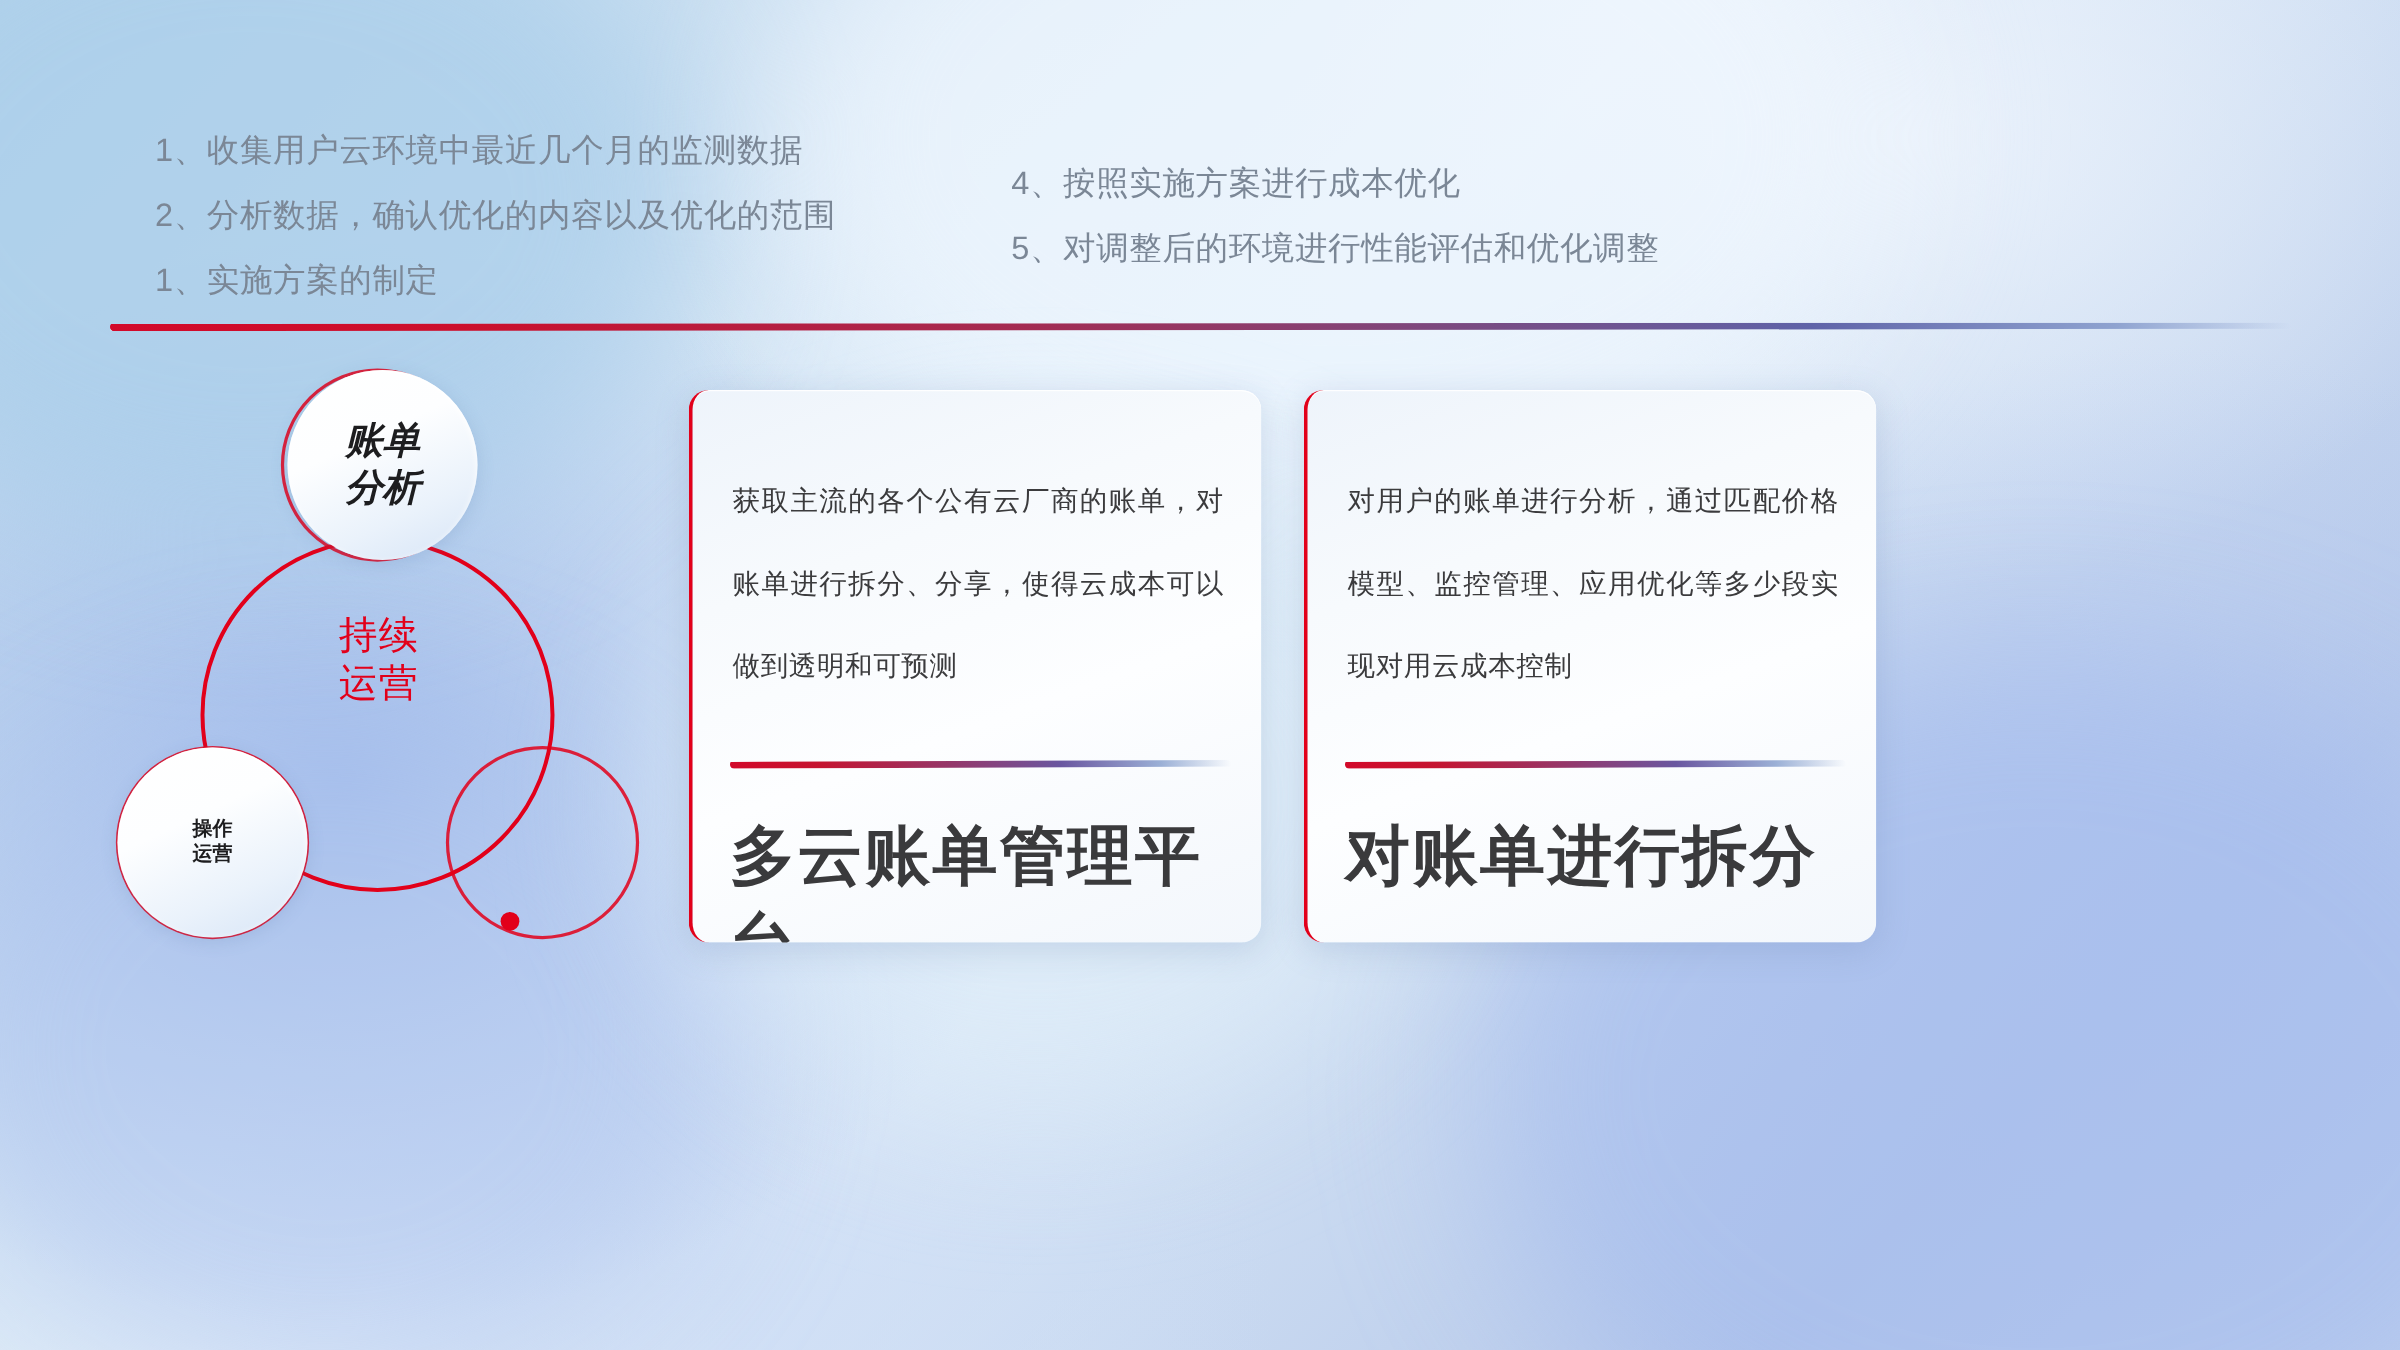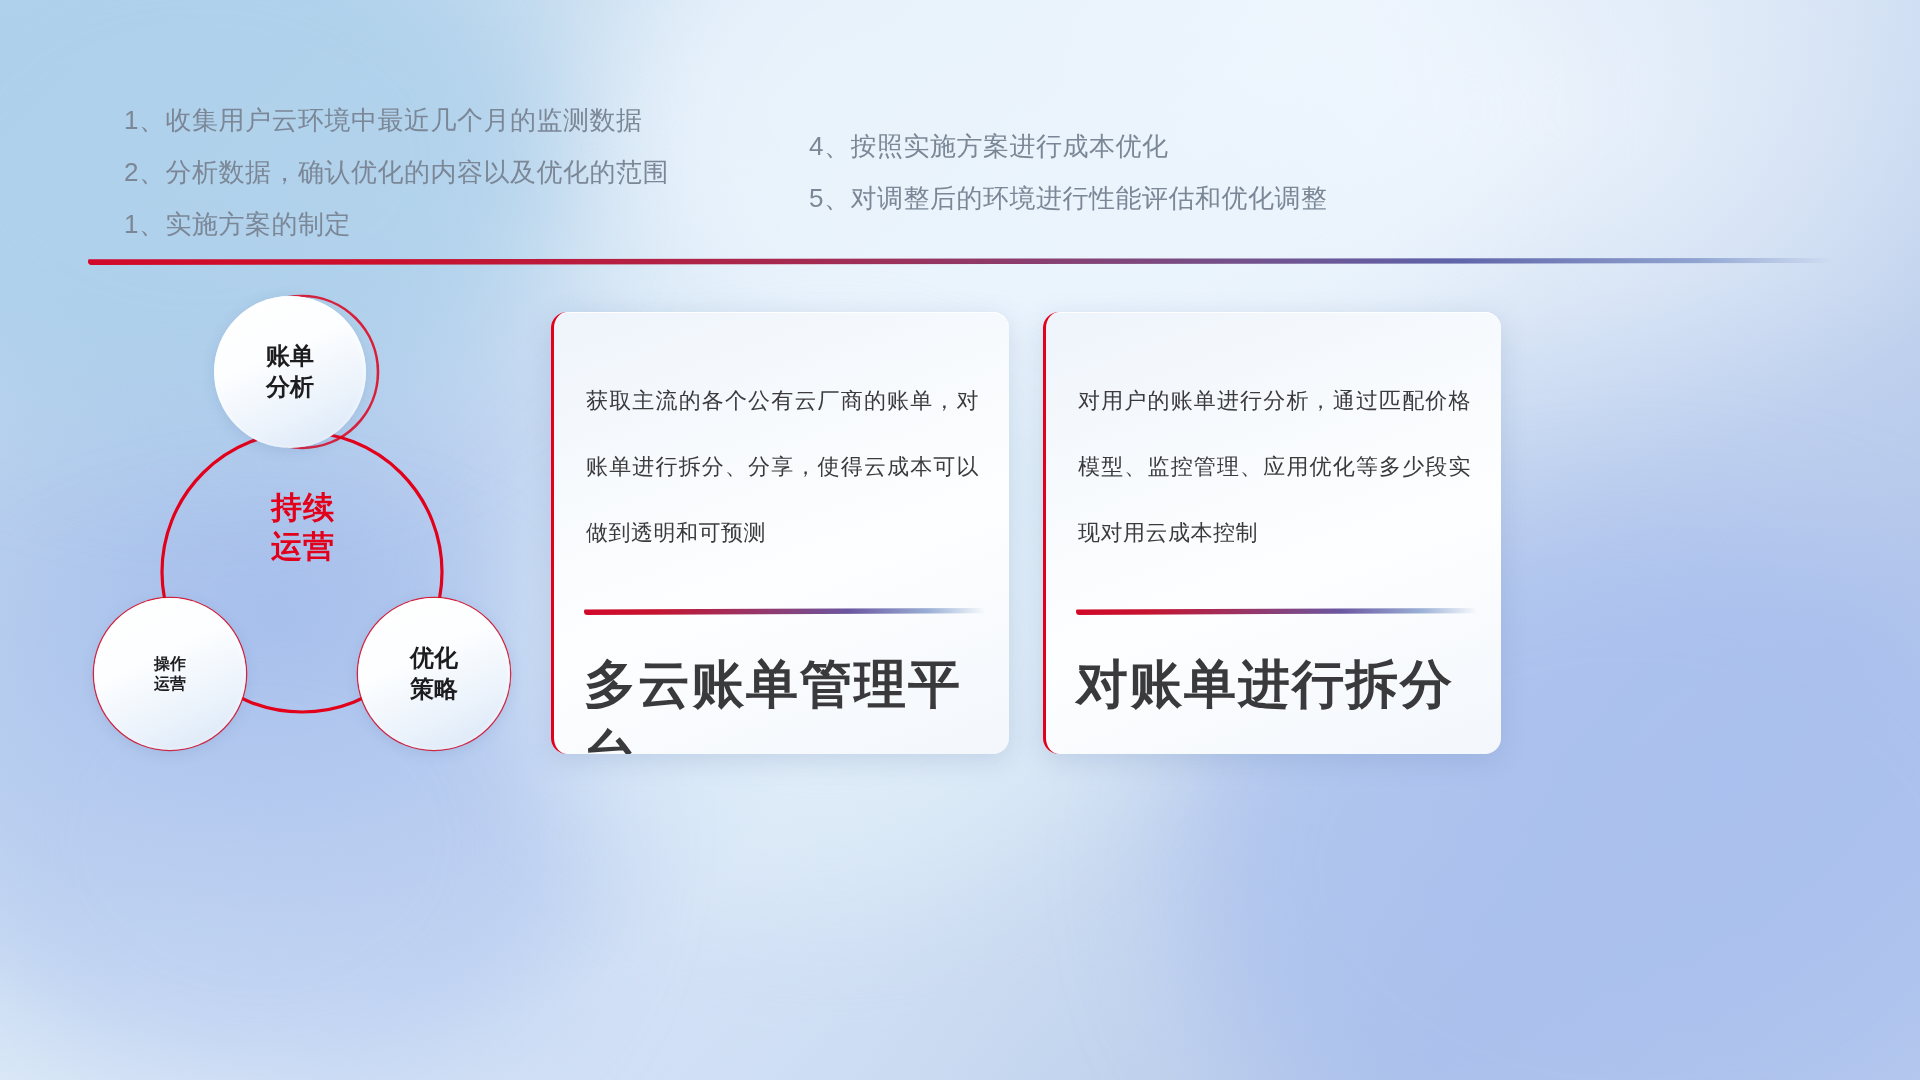--- a/index.html
+++ b/index.html
@@ -45,27 +45,27 @@
   
   #venn{position:absolute;left:78px;top:282px;width:460px;height:500px;}
   #venn svg{position:absolute;left:0;top:0;}
   .bubble{
     position:absolute;border-radius:50%;
     background:linear-gradient(155deg,#ffffff 0%,#fdfeff 38%,#eaf2fb 72%,#d6e4f6 100%);
     box-shadow:inset 0 2px 6px rgba(255,255,255,.95),0 3px 14px rgba(90,120,170,.20);
     display:flex;align-items:center;justify-content:center;text-align:center;
     color:#1d1d1f;font-weight:bold;line-height:1.28;
   }
-  #bubble-bill{left:136px;top:14px;width:152px;height:152px;font-size:24px;}
+  #bubble-bill{left:152px;top:14px;width:152px;height:152px;font-size:30px;font-style:italic;}
   #bubble-ops{left:16px;top:316px;width:152px;height:152px;font-size:16px;text-align:center;}
   #bubble-strategy{left:280px;top:316px;width:152px;height:152px;font-size:24px;}
   #venn-center{
     position:absolute;left:160px;top:190px;width:130px;height:110px;
     display:flex;align-items:center;justify-content:center;text-align:center;
-    color:#e2001a;font-size:31px;font-weight:bold;line-height:1.26;letter-spacing:1px;
+    color:#e2001a;font-size:31px;font-weight:normal;line-height:1.26;letter-spacing:1px;
   }
 
   
   .card{
     position:absolute;top:312px;width:455px;height:442px;
     border-radius:16px;
     background:linear-gradient(160deg,#eef4fb 0%,#f7fafd 30%,#fdfeff 58%,#f3f7fc 100%);
     border-left:3px solid #e2001a;
     box-shadow:0 6px 26px rgba(95,125,175,.22),inset 0 1px 0 rgba(255,255,255,.9);
     overflow:hidden;
@@ -128,26 +128,20 @@
       </div>
     </div>
 
     <div class="bubble" id="bubble-ops">
       <div>
         <div>操作</div>
         <div>运营</div>
       </div>
     </div>
 
-    <div class="bubble" id="bubble-strategy">
-      <div>
-        <div>优化</div>
-        <div>策略</div>
-      </div>
-    </div>
 
     <div id="venn-center">
       <div>
         <div>持续</div>
         <div>运营</div>
       </div>
     </div>
   </div>
 
   <div class="card" id="card-0">

